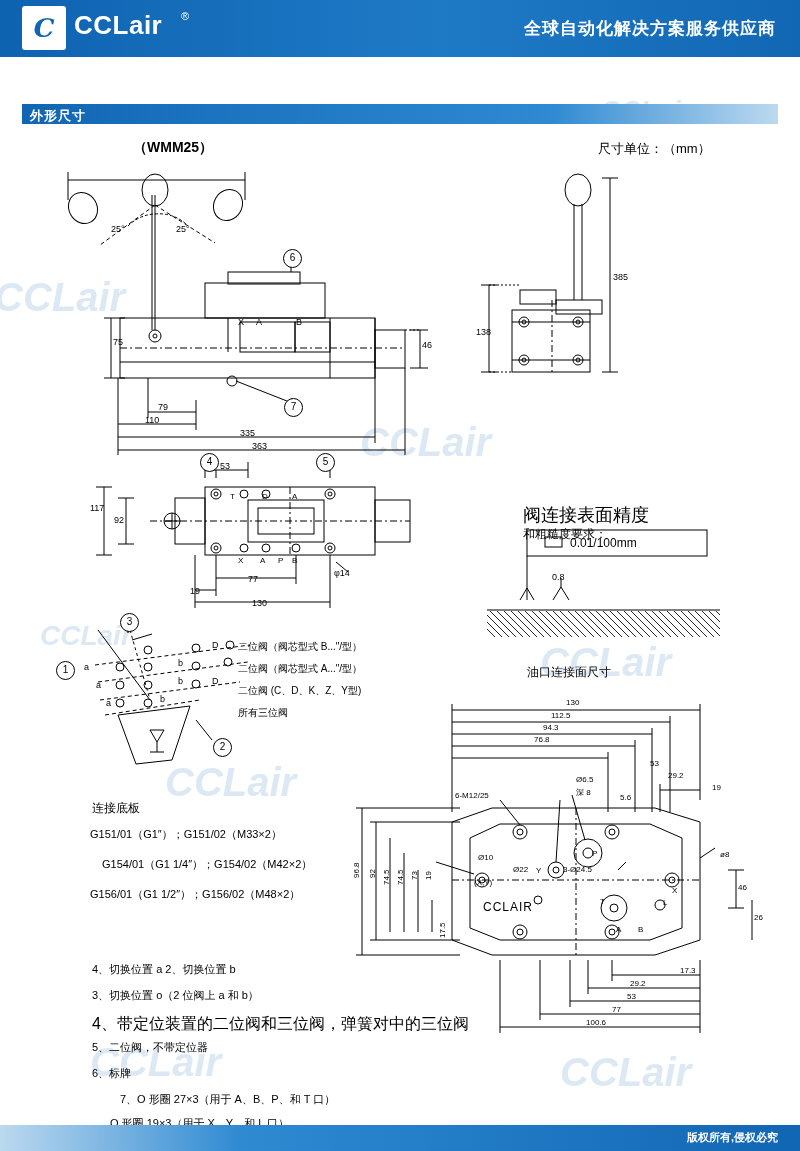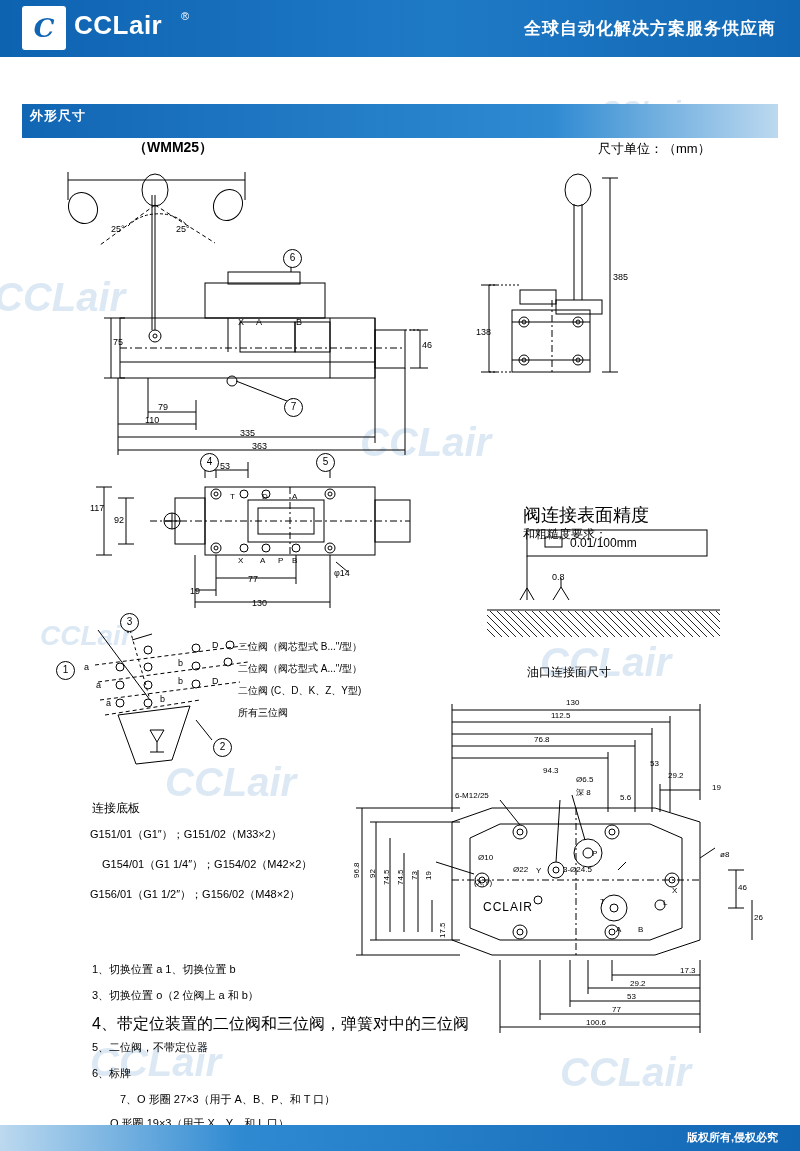--- a/index.html
+++ b/index.html
@@ -9,21 +9,21 @@
   .header{position:absolute;left:0;top:0;width:800px;height:57px;background:#1166b4;
           background:linear-gradient(90deg,#0e63b1 0%,#1f7ac6 55%,#1167b4 100%);}
   .logo-box{position:absolute;left:22px;top:6px;width:44px;height:44px;background:#fff;border-radius:3px;}
   .logo-glyph{position:absolute;left:0;top:0;width:44px;height:44px;line-height:44px;text-align:center;
               font-family:"DejaVu Serif",serif;font-size:26px;font-weight:bold;color:#1166b4;font-style:italic;}
   .logo-text{position:absolute;left:74px;top:10px;font-size:26px;font-weight:bold;color:#fff;letter-spacing:.5px;font-family:"Liberation Sans",sans-serif;}
   .logo-reg{position:absolute;left:181px;top:10px;font-size:11px;color:#fff;}
   .header-slogan{position:absolute;right:24px;top:17px;font-size:17px;font-weight:bold;color:#fff;letter-spacing:1px;}
 
   
-  .section-bar{position:absolute;left:22px;top:104px;width:756px;height:34px;
+  .section-bar{position:absolute;left:22px;top:104px;width:756px;height:20px;
                background:linear-gradient(90deg,#1166b4 0%,#2f8ad2 70%,#bcd9ef 100%);}
   .section-title{position:absolute;left:8px;top:3px;font-size:13px;font-weight:bold;color:#fff;letter-spacing:1px;}
 
   
   .wm{position:absolute;color:#dce9f4;font-size:40px;font-weight:bold;font-style:italic;
       font-family:"Liberation Sans",sans-serif;pointer-events:none;user-select:none;white-space:nowrap;}
   .wm.small{font-size:28px;}
 
   
   .t{position:absolute;font-size:11px;white-space:nowrap;}
@@ -371,38 +371,38 @@
 <div class="t cn" style="left:238px;top:640px;font-size:10px;">二位阀（阀芯型式 B..."/型）</div>
 <div class="t cn" style="left:238px;top:662px;font-size:10px;">二位阀（阀芯型式 A..."/型）</div>
 <div class="t cn" style="left:238px;top:684px;font-size:10px;">二位阀 (C、D、K、Z、Y型)</div>
 <div class="t cn" style="left:238px;top:706px;font-size:10px;">所有三位阀</div>
 
 <div class="t cn" style="left:92px;top:800px;font-size:12px;">连接底板</div>
 <div class="t cn" style="left:90px;top:827px;font-size:11px;">G151/01（G1″）；G151/02（M33×2）</div>
 <div class="t cn" style="left:102px;top:857px;font-size:11px;">G154/01（G1 1/4″）；G154/02（M42×2）</div>
 <div class="t cn" style="left:90px;top:887px;font-size:11px;">G156/01（G1 1/2″）；G156/02（M48×2）</div>
 
-<div class="t cn" style="left:92px;top:962px;font-size:11px;">1、切换位置 a           1、切换位置 b</div>
+<div class="t cn" style="left:92px;top:962px;font-size:11px;">4、切换位置 a           2、切换位置 b</div>
 <div class="t cn" style="left:92px;top:988px;font-size:11px;">3、切换位置 o（2 位阀上 a 和 b）</div>
 <div class="t cn" style="left:92px;top:1014px;font-size:16px;">4、带定位装置的二位阀和三位阀，弹簧对中的三位阀</div>
 <div class="t cn" style="left:92px;top:1040px;font-size:11px;">5、二位阀，不带定位器</div>
 <div class="t cn" style="left:92px;top:1066px;font-size:11px;">6、标牌</div>
 <div class="t cn" style="left:92px;top:1092px;font-size:11px;margin-left:28px;">7、O 形圈 27×3（用于 A、B、P、和 T 口）</div>
 <div class="t cn" style="left:110px;top:1116px;font-size:11px;">O 形圈 19×3（用于 X、Y、和 L 口）</div>
 
 <div class="t cn" style="left:523px;top:503px;font-size:18px;">阀连接表面精度</div>
 <div class="t cn" style="left:523px;top:526px;font-size:12px;">和粗糙度要求：</div>
 <div class="t" style="left:570px;top:536px;font-size:12px;">0.01/100mm</div>
 <div class="t sm" style="left:552px;top:572px;">0.8</div>
 <div class="hatch" style="left:487px;top:611px;width:233px;height:26px;opacity:.85;"></div>
 
 <div class="t cn" style="left:527px;top:664px;font-size:12px;">油口连接面尺寸</div>
 <div class="t xs" style="left:566px;top:698px;">130</div>
 <div class="t xs" style="left:551px;top:711px;">112.5</div>
-<div class="t xs" style="left:543px;top:766px;">94.3</div>
+<div class="t xs" style="left:543px;top:723px;">94.3</div>
 <div class="t xs" style="left:534px;top:735px;">76.8</div>
 <div class="t xs" style="left:650px;top:759px;">53</div>
 <div class="t xs" style="left:668px;top:771px;">29.2</div>
 <div class="t xs" style="left:712px;top:783px;">19</div>
 <div class="t xs" style="left:620px;top:793px;">5.6</div>
 <div class="t xs" style="left:455px;top:791px;">6-M12/25</div>
 <div class="t xs" style="left:576px;top:775px;">Ø6.5</div>
 <div class="t xs" style="left:576px;top:787px;">深 8</div>
 <div class="t xs" style="left:478px;top:853px;">Ø10</div>
 <div class="t xs" style="left:513px;top:865px;">Ø22</div>

